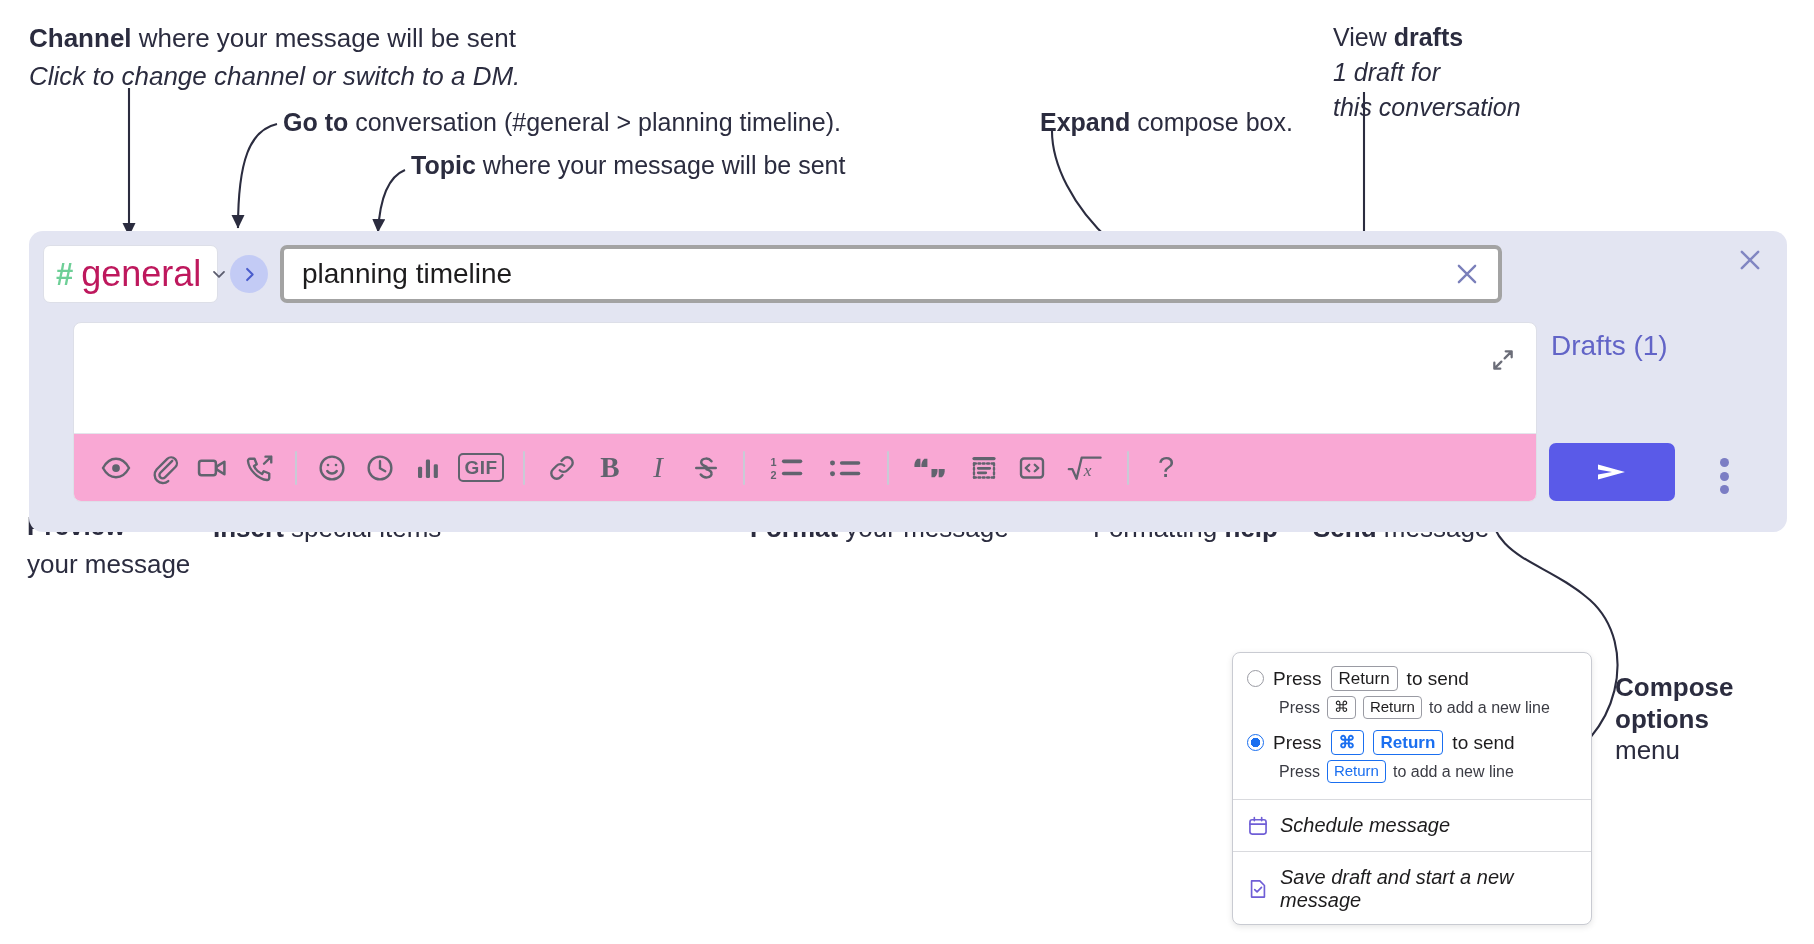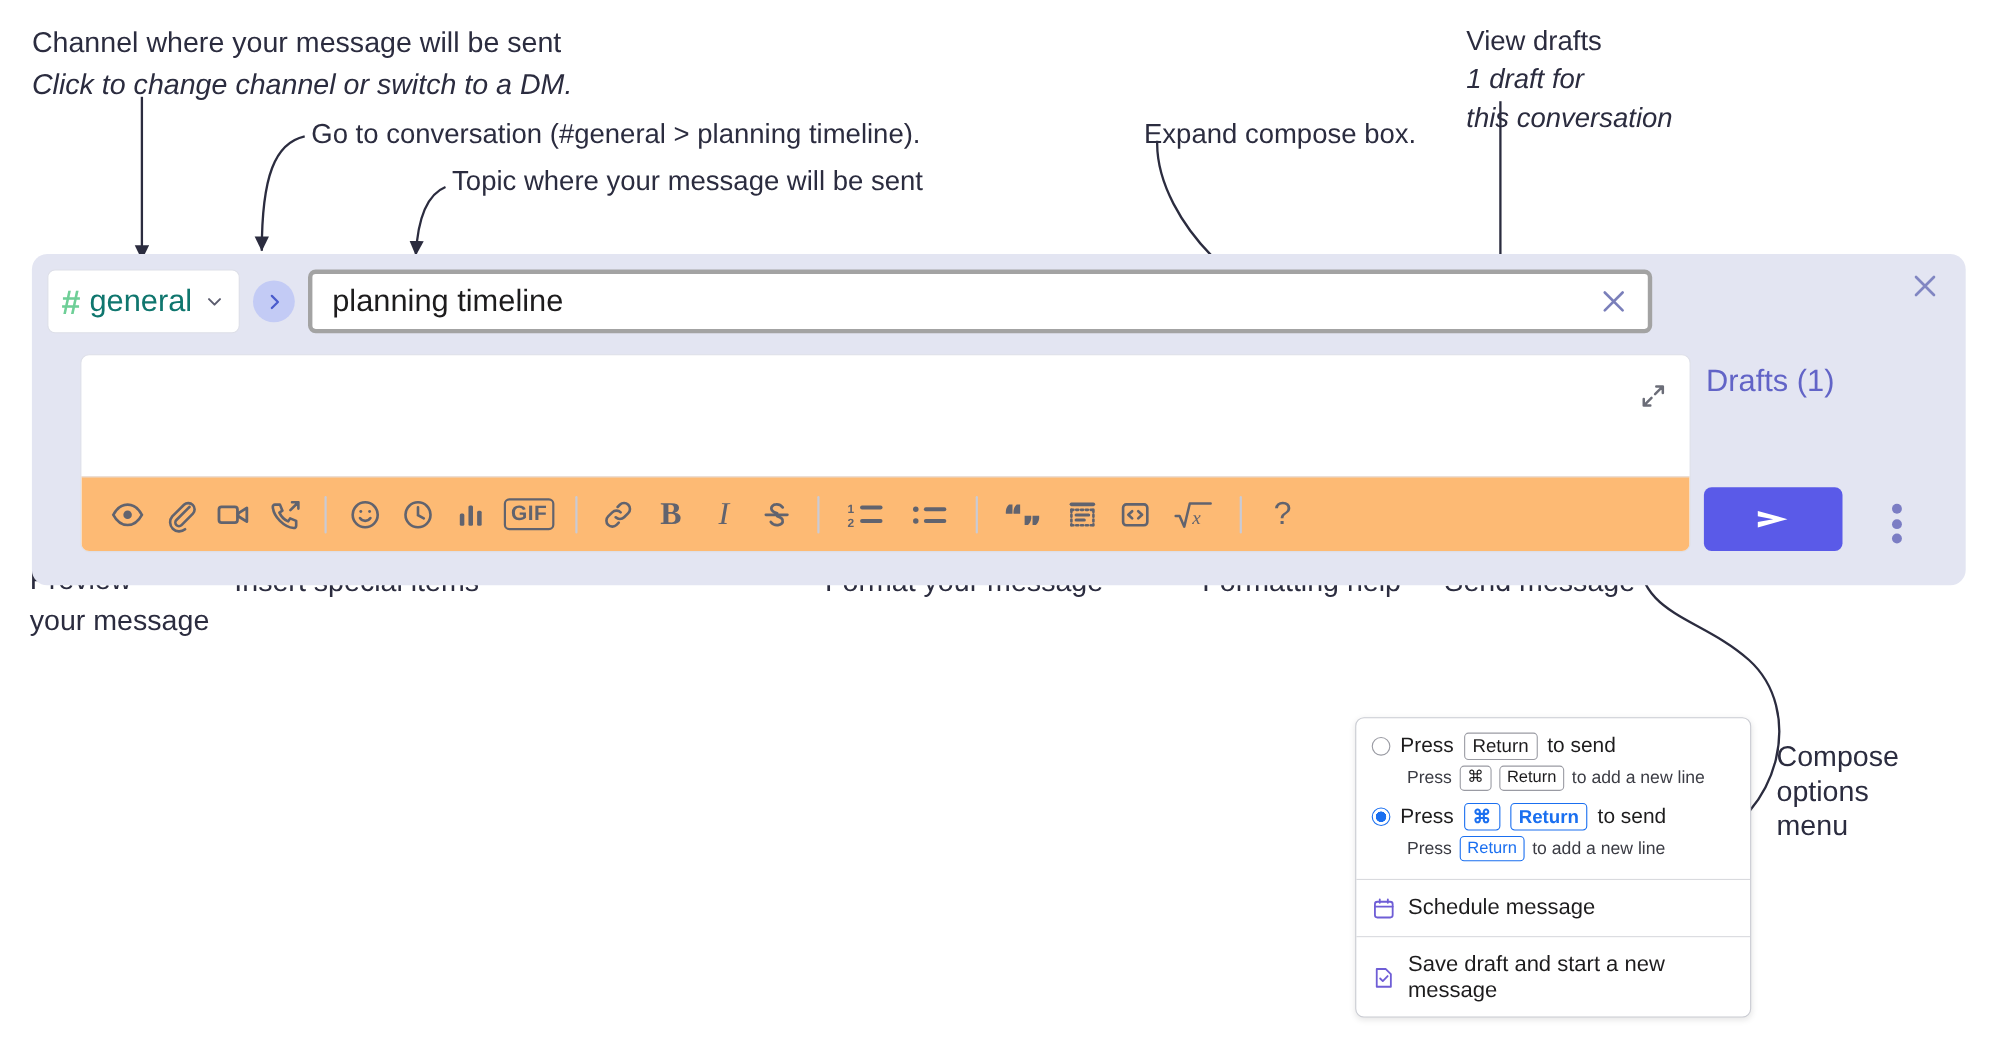--- a/index.html
+++ b/index.html
@@ -8,21 +8,21 @@
     background:#ffffff;
     font-family:"Liberation Sans", sans-serif;
     color:#2b2c3f;
     overflow:hidden;
     position:relative;
   }
   svg{display:block;overflow:visible;}
 
   
   .anno{position:absolute;color:#2b2c3f;line-height:1.24;white-space:nowrap;}
-  .anno b{font-weight:400;}
+  .anno b{font-weight:700;}
   .anno i{font-style:italic;}
   .a-26{font-size:26px;}
   .a-25{font-size:25px;}
 
   
   #leaders{position:absolute;left:0;top:0;width:1814px;height:944px;pointer-events:none;}
 
   
   #compose{
     position:absolute;left:29px;top:231px;width:1758px;height:301px;
@@ -34,21 +34,21 @@
     display:flex;align-items:center;justify-content:center;cursor:pointer;
   }
 
   
   #hdr{position:absolute;left:14px;top:14px;display:flex;align-items:center;}
   #channel-chip{
     height:58px;width:175px;background:#fff;border:1px solid #dddfe8;border-radius:7px;
     display:flex;align-items:center;gap:8px;padding:0 12px;box-sizing:border-box;cursor:pointer;
   }
   #channel-chip .hash{color:#6ecf97;font-size:31px;font-weight:700;line-height:1;}
-  #channel-name{font-size:28px;color:#0f766e;}
+  #channel-name{font-size:36px;color:#be185d;}
   #channel-caret{margin-left:auto;color:#5b5c6e;}
   #goto-btn{
     width:38px;height:38px;border-radius:19px;background:#c3cbf5;
     display:flex;align-items:center;justify-content:center;margin:0 12px;cursor:pointer;
   }
   #topic-field{
     height:58px;width:1222px;background:#fff;border:4px solid #a3a3a3;border-radius:7px;
     display:flex;align-items:center;padding:0 14px 0 18px;box-sizing:border-box;cursor:text;
   }
   #topic-value{font-size:28px;color:#1d1c1d;flex:1;}
@@ -57,21 +57,21 @@
   
   #msgbox{
     position:absolute;left:44px;top:91px;width:1464px;height:180px;
     background:#fff;border:1px solid #dddfe8;border-radius:8px;box-sizing:border-box;overflow:hidden;
   }
   #msg-placeholder{position:absolute;left:22px;top:20px;font-size:27px;color:#868691;}
   #expand-btn{position:absolute;right:16px;top:20px;width:34px;height:34px;
     display:flex;align-items:center;justify-content:center;cursor:pointer;}
 
   #toolbar{
-    position:absolute;left:0;right:0;bottom:0;height:68px;background:#fdba74;
+    position:absolute;left:0;right:0;bottom:0;height:68px;background:#f9a8d4;
     border-top:1px solid #e4e5ec;display:flex;align-items:center;padding-left:18px;box-sizing:border-box;
   }
   .tb{width:48px;height:48px;display:flex;align-items:center;justify-content:center;cursor:pointer;color:#61636e;}
   .tb.wide{width:58px;}
   .tb-sep{width:2px;height:34px;background:#c9cbd6;margin:0 11px;border-radius:1px;}
   .tb-sep.s2{margin:0 13px;}
 
   
   #drafts-label{
     position:absolute;left:1551px;top:330px;font-size:28px;color:#6264c7;cursor:pointer;text-align:right;
@@ -99,21 +99,21 @@
   .radio.on{border-color:#1a6ff0;background:
       radial-gradient(circle at 50% 50%, #1a6ff0 0 4.6px, #fff 5px 100%);}
   .key{
     display:inline-block;border:1px solid #9a9ba3;border-radius:4px;
     padding:1px 7px;font-size:17px;line-height:1.25;color:#1d1c1d;background:#fff;white-space:nowrap;
   }
   .key.sm{font-size:15px;padding:1px 6px;}
   .key.blue{border-color:#1a6ff0;color:#1a6ff0;font-weight:700;}
   .key.blue.sm{font-weight:400;}
   .m-div{height:1px;background:#d9dade;margin:8px 0;}
-  .m-item{display:flex;align-items:center;gap:11px;padding:6px 14px;cursor:pointer;font-size:20px;}
+  .m-item{display:flex;align-items:center;gap:11px;padding:6px 14px;cursor:pointer;font-size:20px;font-style:italic;}
   .m-item .ic{width:22px;height:22px;flex:none;color:#6f5ed6;}
 </style>
 </head>
 <body>
 
 <div class="anno a-26" style="left:29px;top:22px;">
   <div><b>Channel</b><span> where your message will be sent</span></div>
   <div style="margin-top:6px;"><i>Click to change channel or switch to a DM.</i></div>
 </div>
 

